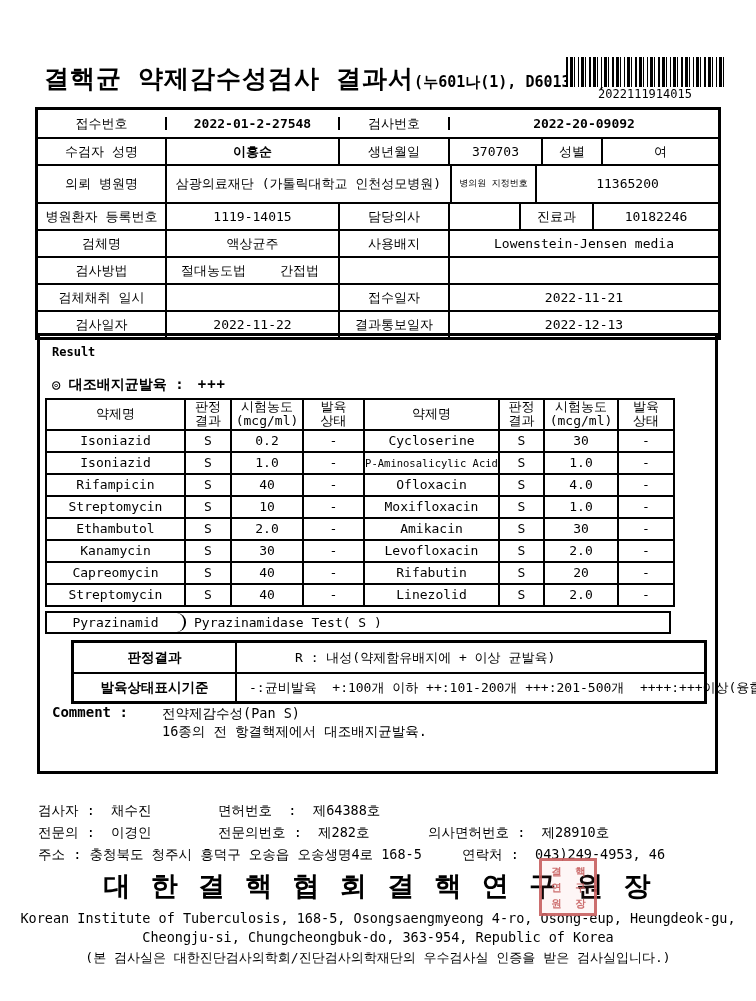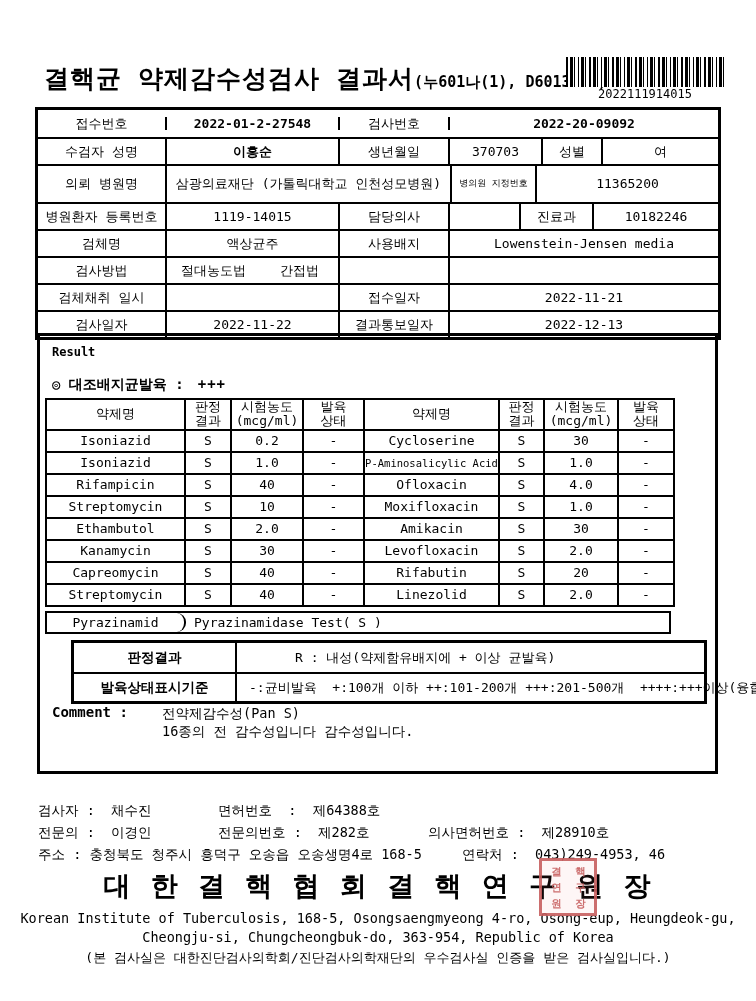--- a/index.html
+++ b/index.html
@@ -306,21 +306,21 @@
       <div class="lg-row">
         <div class="lg-label">발육상태표시기준</div>
         <div class="lg-value presp">-:균비발육  +:100개 이하 ++:101-200개 +++:201-500개  ++++:+++이상(융합발육)</div>
       </div>
     </div>
 
     <div class="abs comment-line">
       <div class="comment-label">Comment :</div>
       <div class="comment-text">
         <div>전약제감수성(Pan S)</div>
-        <div>16종의 전 감수성입니다 감수성입니다.</div>
+        <div>16종의 전 항결핵제에서 대조배지균발육.</div>
       </div>
     </div>
   </div>
 
   <div class="abs foot-line f1">검사자 :  채수진</div>
   <div class="abs foot-line f1b">면허번호  :  제64388호</div>
   <div class="abs foot-line f2">전문의 :  이경인</div>
   <div class="abs foot-line f2b">전문의번호 :  제282호</div>
   <div class="abs foot-line f2c">의사면허번호 :  제28910호</div>
   <div class="abs foot-line f3">주소 : 충청북도 청주시 흥덕구 오송읍 오송생명4로 168-5</div>

